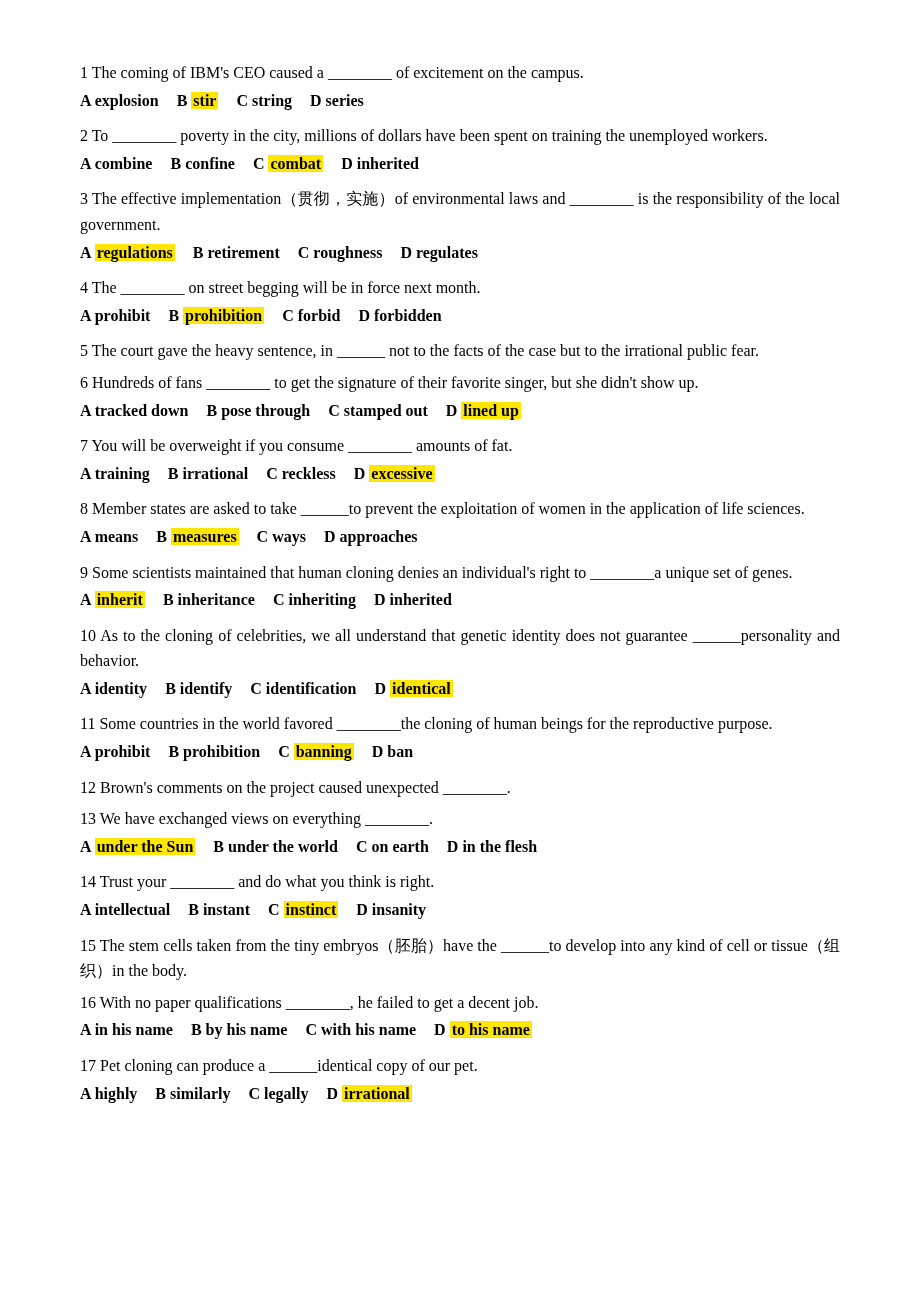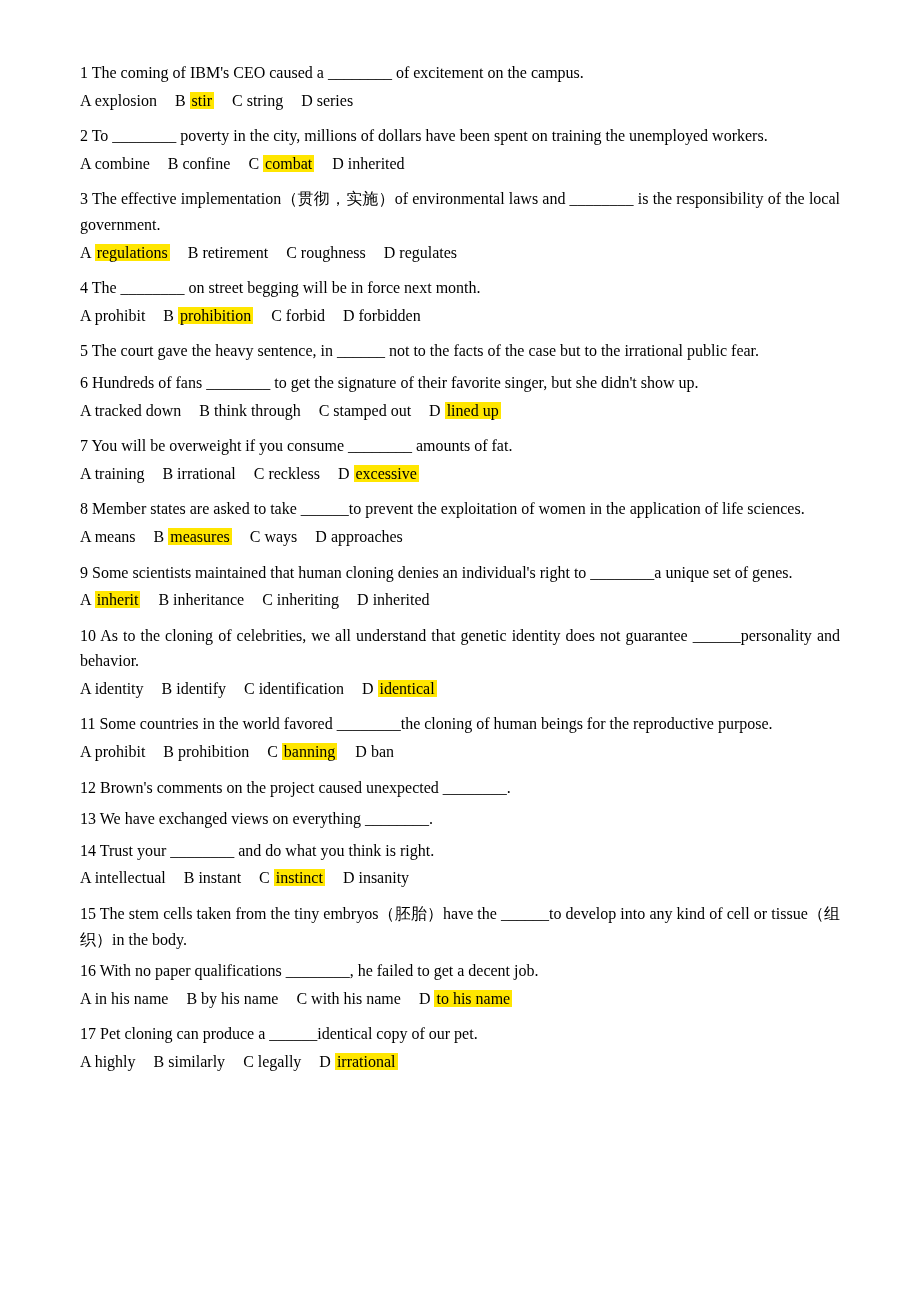--- a/index.html
+++ b/index.html
@@ -13,20 +13,21 @@
     }
     .question-block {
       margin-bottom: 6px;
     }
     .question-text {
       text-align: justify;
       margin-bottom: 2px;
     }
     .options-line {
       margin-bottom: 10px;
+      font-weight: bold;
     }
     .highlight {
       background-color: #FFE600;
       padding: 0 2px;
     }
     .option {
       display: inline;
       margin-right: 18px;
     }
   </style>
@@ -48,21 +49,21 @@
     </div>
     <div class="question-block">
       <div class="question-text">4 The ________ on street begging will be in force next month.</div>
       <div class="options-line"><span class="option"><span>A </span><span>prohibit</span></span><span class="option"><span>B </span><span class="highlight">prohibition</span></span><span class="option"><span>C </span><span>forbid</span></span><span class="option"><span>D </span><span>forbidden</span></span></div>
     </div>
     <div class="question-block">
       <div class="question-text">5 The court gave the heavy sentence, in ______ not to the facts of the case but to the irrational public fear.</div>
     </div>
     <div class="question-block">
       <div class="question-text">6 Hundreds of fans ________ to get the signature of their favorite singer, but she didn't show up.</div>
-      <div class="options-line"><span class="option"><span>A </span><span>tracked down</span></span><span class="option"><span>B </span><span>think through</span></span><span class="option"><span>C </span><span>stamped out</span></span><span class="option"><span>D </span><span class="highlight">lined up</span></span></div>
+      <div class="options-line"><span class="option"><span>A </span><span>tracked down</span></span><span class="option"><span>B </span><span>pose through</span></span><span class="option"><span>C </span><span>stamped out</span></span><span class="option"><span>D </span><span class="highlight">lined up</span></span></div>
     </div>
     <div class="question-block">
       <div class="question-text">7 You will be overweight if you consume ________ amounts of fat.</div>
       <div class="options-line"><span class="option"><span>A </span><span>training</span></span><span class="option"><span>B </span><span>irrational</span></span><span class="option"><span>C </span><span>reckless</span></span><span class="option"><span>D </span><span class="highlight">excessive</span></span></div>
     </div>
     <div class="question-block">
       <div class="question-text">8 Member states are asked to take ______to prevent the exploitation of women in the application of life sciences.</div>
       <div class="options-line"><span class="option"><span>A </span><span>means</span></span><span class="option"><span>B </span><span class="highlight">measures</span></span><span class="option"><span>C </span><span>ways</span></span><span class="option"><span>D </span><span>approaches</span></span></div>
     </div>
     <div class="question-block">
@@ -75,20 +76,21 @@
     </div>
     <div class="question-block">
       <div class="question-text">11 Some countries in the world favored ________the cloning of human beings for the reproductive purpose.</div>
       <div class="options-line"><span class="option"><span>A </span><span>prohibit</span></span><span class="option"><span>B </span><span>prohibition</span></span><span class="option"><span>C </span><span class="highlight">banning</span></span><span class="option"><span>D </span><span>ban</span></span></div>
     </div>
     <div class="question-block">
       <div class="question-text">12 Brown's comments on the project caused unexpected ________.</div>
     </div>
     <div class="question-block">
       <div class="question-text">13 We have exchanged views on everything ________.</div>
+      <div class="options-line"><span class="option"><span>A </span><span class="highlight">under the Sun</span></span><span class="option"><span>B </span><span>under the world</span></span><span class="option"><span>C </span><span>on earth</span></span><span class="option"><span>D </span><span>in the flesh</span></span></div>
     </div>
     <div class="question-block">
       <div class="question-text">14 Trust your ________ and do what you think is right.</div>
       <div class="options-line"><span class="option"><span>A </span><span>intellectual</span></span><span class="option"><span>B </span><span>instant</span></span><span class="option"><span>C </span><span class="highlight">instinct</span></span><span class="option"><span>D </span><span>insanity</span></span></div>
     </div>
     <div class="question-block">
       <div class="question-text">15 The stem cells taken from the tiny embryos（胚胎）have the ______to develop into any kind of cell or tissue（组织）in the body.</div>
     </div>
     <div class="question-block">
       <div class="question-text">16 With no paper qualifications ________, he failed to get a decent job.</div>

